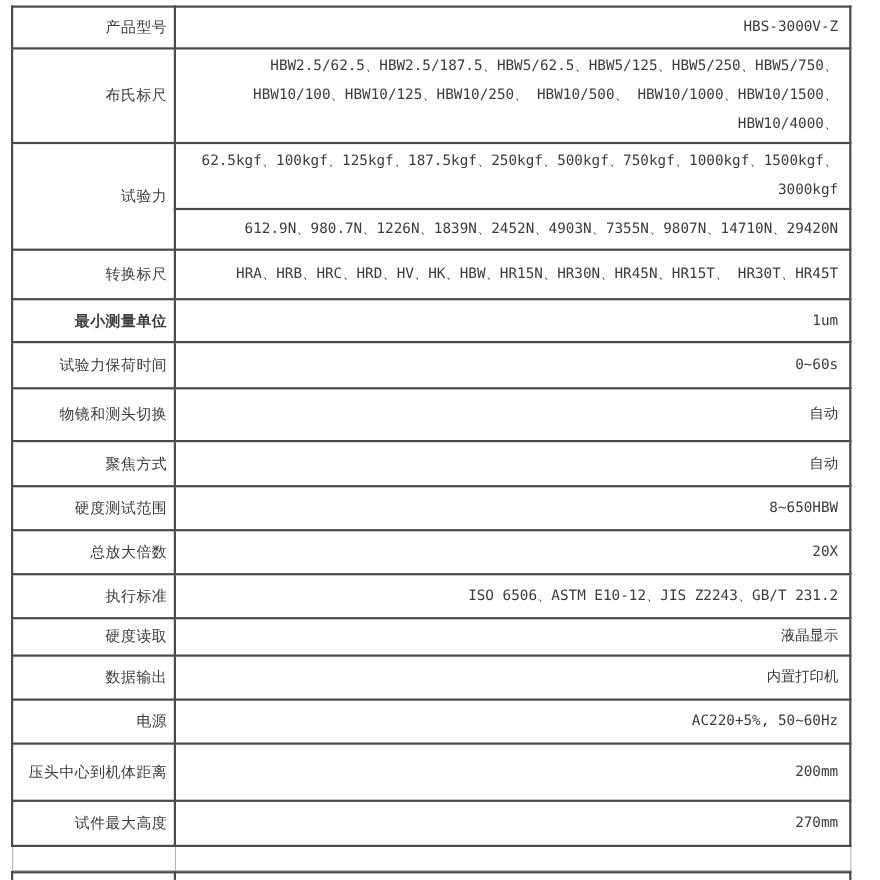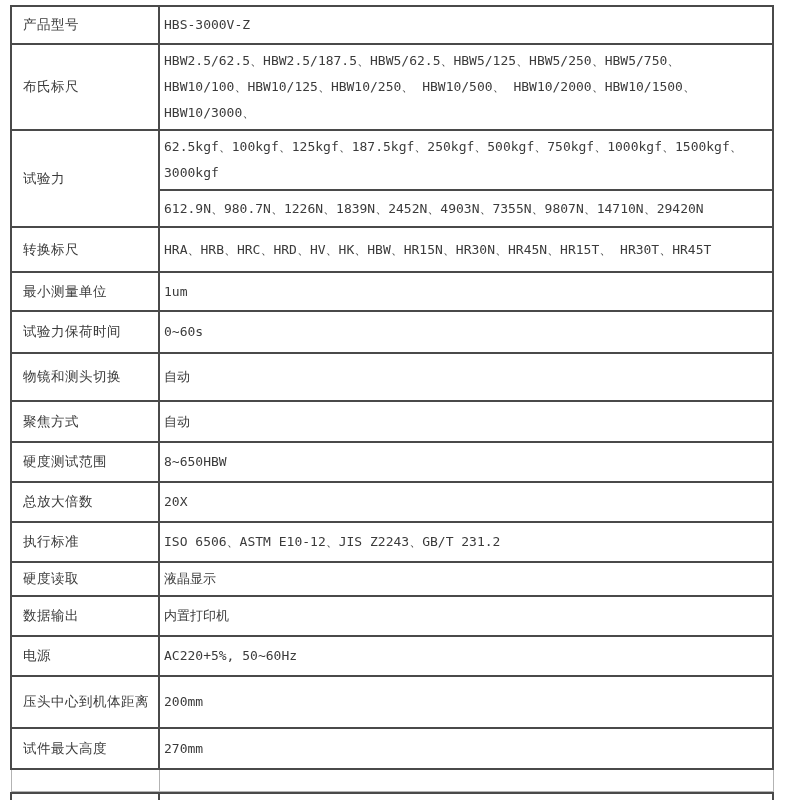--- a/index.html
+++ b/index.html
@@ -14,20 +14,21 @@
   .page {
     position: relative;
     width: 800px;
     height: 800px;
   }
   table.spec {
     border-collapse: collapse;
     table-layout: fixed;
     width: 762px;
     margin-left: 10px;
+    text-align: right;
   }
   table.spec-a { margin-top: 5px; }
   table.spec-b { margin-top: 0px; }
   col.c-label { width: 148px; }
   col.c-value { width: 614px; }
   td {
     border: 2px solid #4a4a4a;
     vertical-align: middle;
     color: #3b3b3b;
     background: #ffffff;
@@ -38,21 +39,21 @@
     font-size: 13.5px;
     letter-spacing: 0.5px;
   }
   td.value {
     padding: 3px 10px 3px 4px;
     font-family: "DejaVu Sans Mono", "DejaVu Sans", monospace;
     font-size: 13px;
     line-height: 26px;
     word-break: break-word;
   }
-  tr.bold td.label { font-weight: 400; }
+  tr.bold td.label { font-weight: 700; }
   tr.spacer td {
     border: 1px solid #b3b3b3;
     border-top: 2px solid #4a4a4a;
   }
 </style>
 </head>
 <body>
 
 <div class="page">
 
@@ -61,21 +62,21 @@
         <col class="c-label">
         <col class="c-value">
       </colgroup>
     <tbody>
       <tr style="height:38px">
         <td class="label">产品型号</td>
         <td class="value">HBS-3000V-Z</td>
       </tr>
       <tr style="height:66px">
         <td class="label">布氏标尺</td>
-        <td class="value">HBW2.5/62.5、HBW2.5/187.5、HBW5/62.5、HBW5/125、HBW5/250、HBW5/750、HBW10/100、HBW10/125、HBW10/250、 HBW10/500、 HBW10/2000、HBW10/1500、HBW10/3000、</td>
+        <td class="value">HBW2.5/62.5、HBW2.5/187.5、HBW5/62.5、HBW5/125、HBW5/250、HBW5/750、HBW10/100、HBW10/125、HBW10/250、 HBW10/500、 HBW10/1000、HBW10/1500、HBW10/4000、</td>
       </tr>
       <tr style="height:57px">
         <td class="label" rowspan="2">试验力</td>
         <td class="value">62.5kgf、100kgf、125kgf、187.5kgf、250kgf、500kgf、750kgf、1000kgf、1500kgf、3000kgf</td>
       </tr>
       <tr style="height:37px">
         <td class="value">612.9N、980.7N、1226N、1839N、2452N、4903N、7355N、9807N、14710N、29420N</td>
       </tr>
       <tr style="height:45px">
         <td class="label">转换标尺</td>

